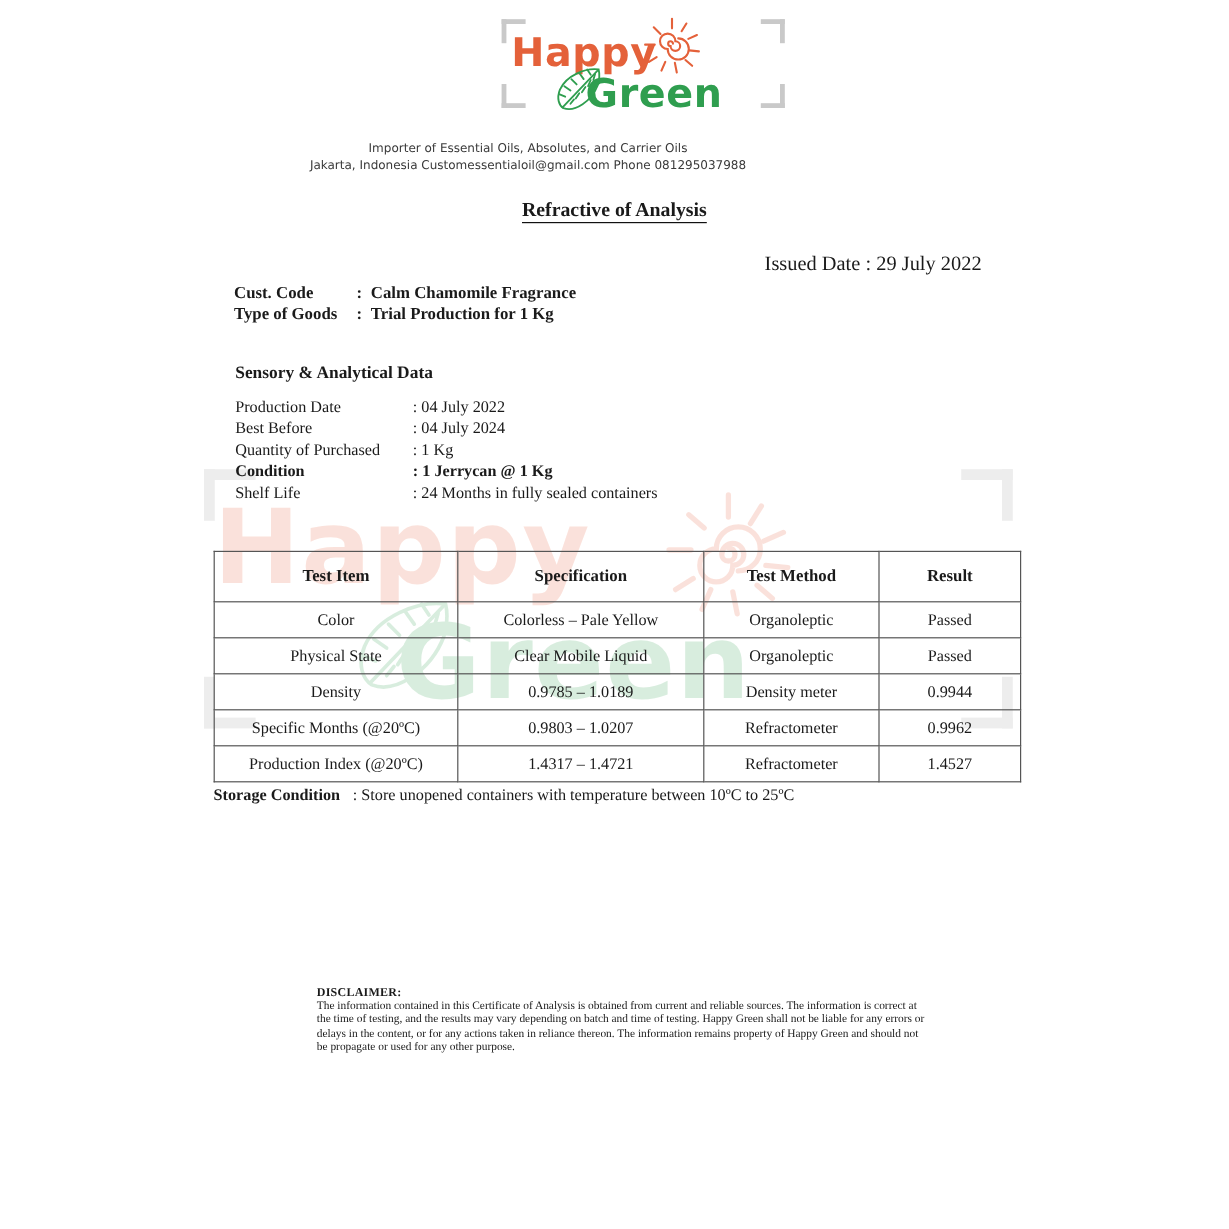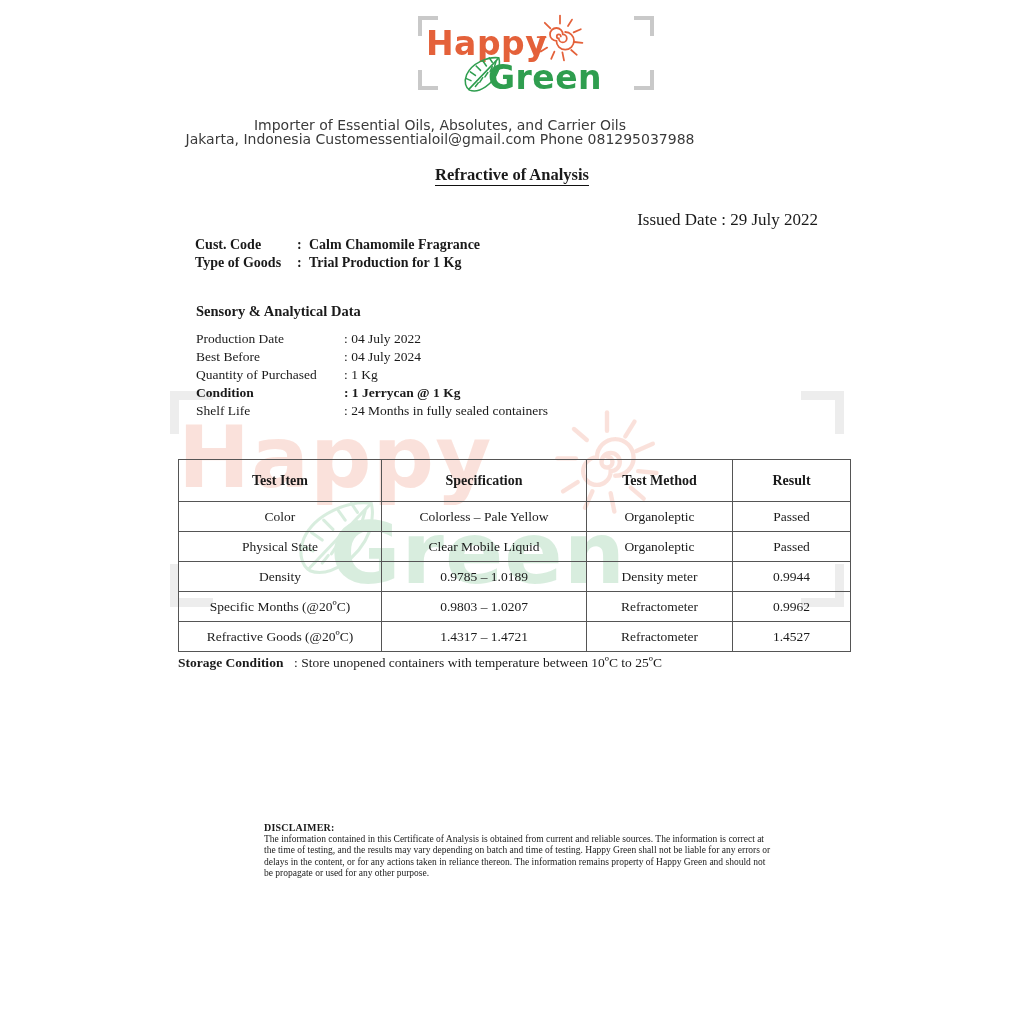--- a/index.html
+++ b/index.html
@@ -133,21 +133,21 @@
   .brk.br { right: 6px;  bottom: 14px; border-left: none;  border-top: none; }
 
   
   .contact {
     position: absolute;
     left: 0;
     top: 118px;
     width: 880px;
     text-align: center;
     font-family: "DejaVu Sans", sans-serif;
-    font-size: 14px;
+    font-size: 10px;
     color: #3a3a3a;
     line-height: 14px;
     z-index: 2;
   }
 
   
   .doc-title {
     position: absolute;
     left: 0;
     top: 165px;
@@ -422,21 +422,21 @@
         <td>Density meter</td>
         <td>0.9944</td>
       </tr>
       <tr>
         <td>Specific Months (@20ºC)</td>
         <td>0.9803 – 1.0207</td>
         <td>Refractometer</td>
         <td>0.9962</td>
       </tr>
       <tr>
-        <td>Refractive Goods (@20ºC)</td>
+        <td>Production Index (@20ºC)</td>
         <td>1.4317 – 1.4721</td>
         <td>Refractometer</td>
         <td>1.4527</td>
       </tr>
     </tbody>
   </table>
 
   <div class="storage">
     <div class="st-k">Storage Condition</div>
     <div class="st-v">: Store unopened containers with temperature between 10ºC to 25ºC</div>

